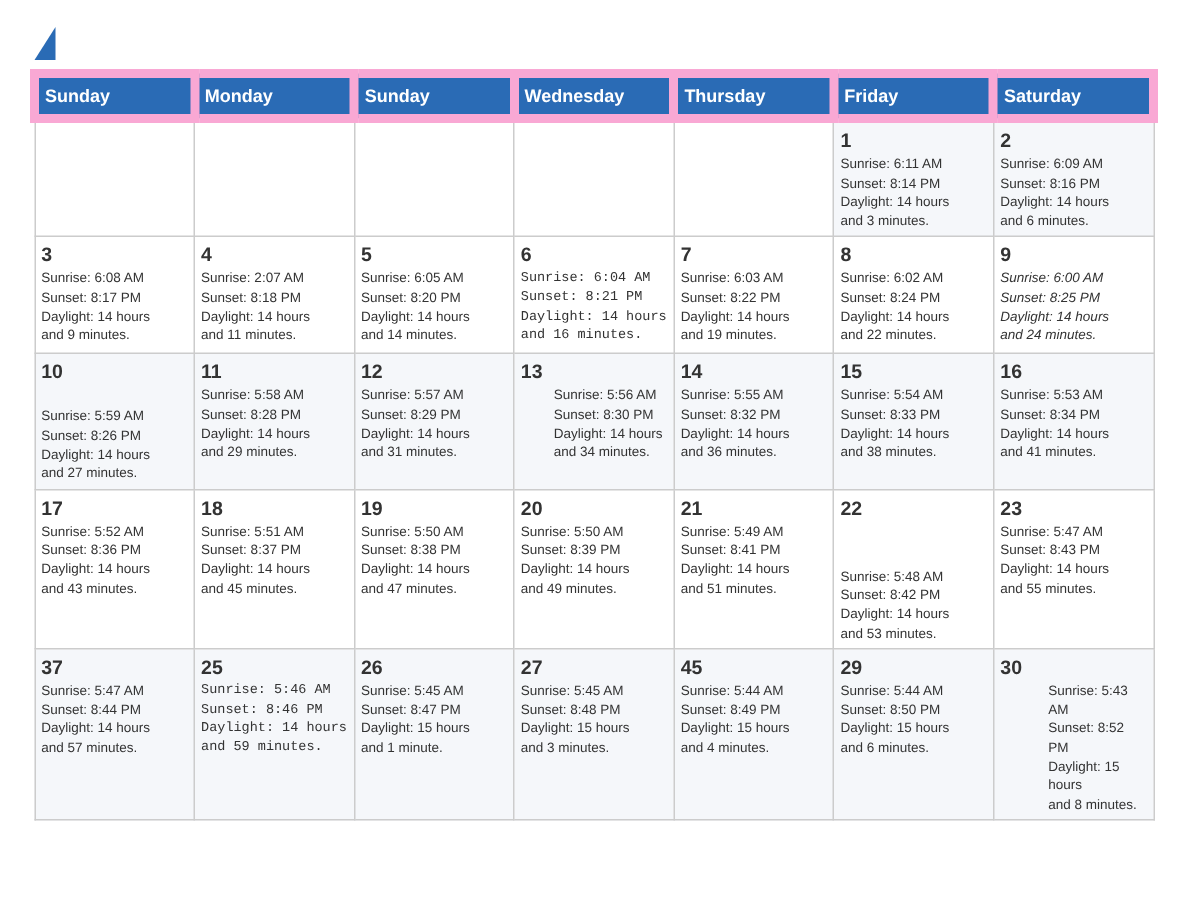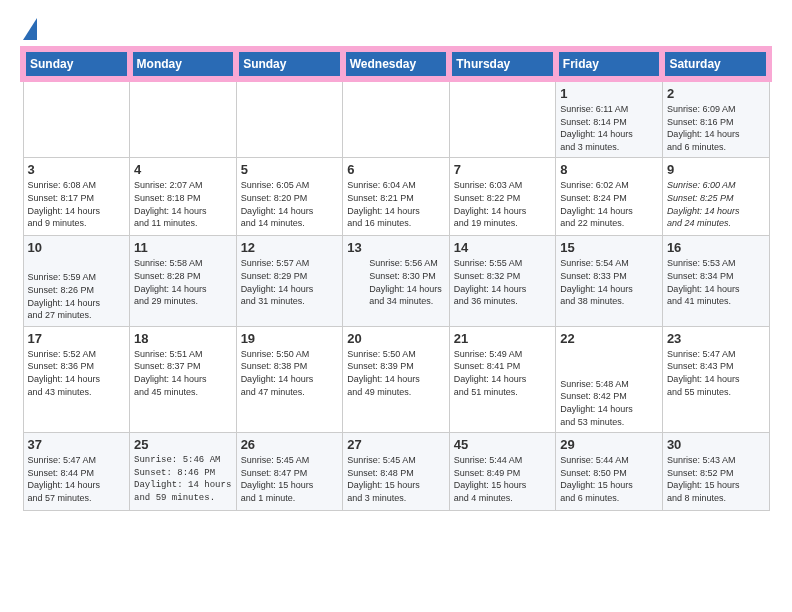--- a/index.html
+++ b/index.html
@@ -166,21 +166,21 @@
           </td>
           <td>
             <span class="day-num">5</span>
             <div class="day-info" style="white-space: pre-line;">Sunrise: 6:05 AM
 Sunset: 8:20 PM
 Daylight: 14 hours
 and 14 minutes.</div>
           </td>
           <td>
             <span class="day-num">6</span>
-            <div class="day-info" style="white-space: pre-line;">Sunrise: 6:04 AM
+            <div class="day-info" style="white-space: pre-line; font-family: Liberation Mono, monospace;">Sunrise: 6:04 AM
 Sunset: 8:21 PM
 Daylight: 14 hours
 and 16 minutes.</div>
           </td>
           <td>
             <span class="day-num">7</span>
             <div class="day-info" style="white-space: pre-line;">Sunrise: 6:03 AM
 Sunset: 8:22 PM
 Daylight: 14 hours
 and 19 minutes.</div>
@@ -340,21 +340,21 @@
           </td>
           <td>
             <span class="day-num">29</span>
             <div class="day-info" style="white-space: pre-line;">Sunrise: 5:44 AM
 Sunset: 8:50 PM
 Daylight: 15 hours
 and 6 minutes.</div>
           </td>
           <td>
             <span class="day-num">30</span>
-            <div class="day-info" style="white-space: pre-line;">Sunrise: 5:43 AM
+            <div class="day-info" style="white-space: pre-line; margin-left: 32px;">Sunrise: 5:43 AM
 Sunset: 8:52 PM
 Daylight: 15 hours
 and 8 minutes.</div>
           </td>
         </tr>
       </tbody>
   </table>
 </div>
 
 </body></html>

